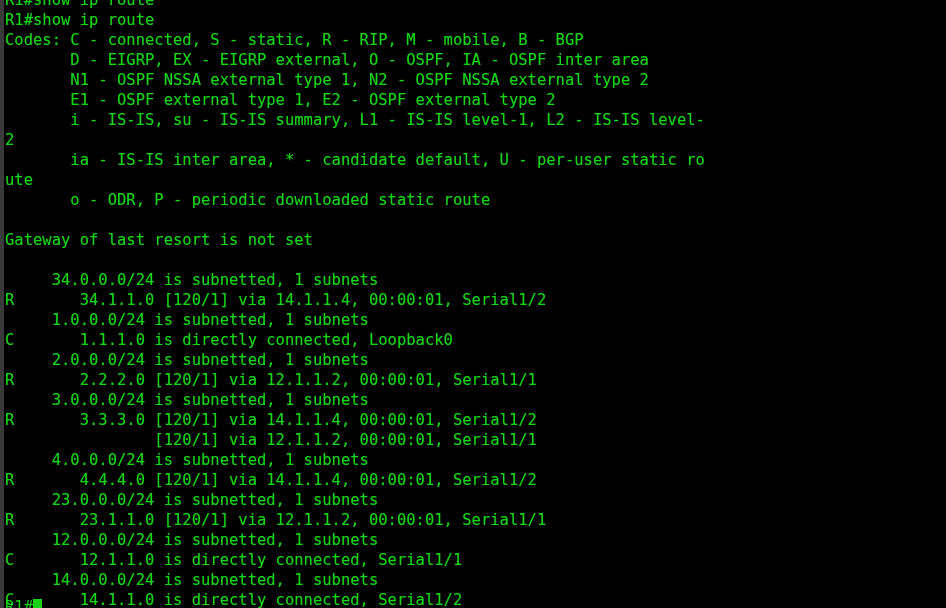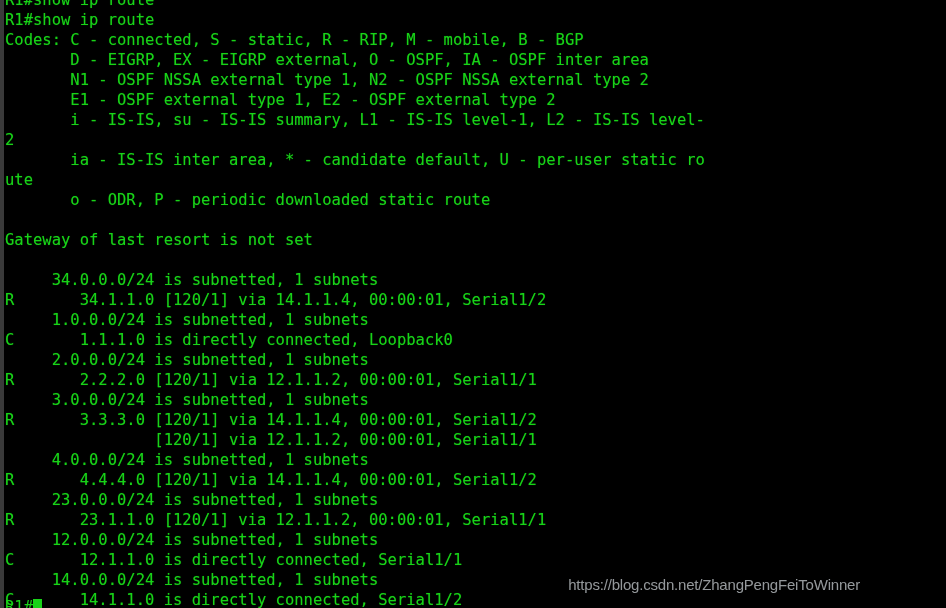--- a/index.html
+++ b/index.html
@@ -91,15 +91,14 @@
 <body>
 
 <div id="terminal">
 
   <div id="left-edge"></div>
 
   <pre id="console-output"><span class="line">R1#show ip route</span><span class="line">R1#show ip route</span><span class="line">Codes: C - connected, S - static, R - RIP, M - mobile, B - BGP</span><span class="line">       D - EIGRP, EX - EIGRP external, O - OSPF, IA - OSPF inter area</span><span class="line">       N1 - OSPF NSSA external type 1, N2 - OSPF NSSA external type 2</span><span class="line">       E1 - OSPF external type 1, E2 - OSPF external type 2</span><span class="line">       i - IS-IS, su - IS-IS summary, L1 - IS-IS level-1, L2 - IS-IS level-</span><span class="line">2</span><span class="line">       ia - IS-IS inter area, * - candidate default, U - per-user static ro</span><span class="line">ute</span><span class="line">       o - ODR, P - periodic downloaded static route</span><span class="blank">&nbsp;</span><span class="line">Gateway of last resort is not set</span><span class="blank">&nbsp;</span><span class="line">     34.0.0.0/24 is subnetted, 1 subnets</span><span class="line">R       34.1.1.0 [120/1] via 14.1.1.4, 00:00:01, Serial1/2</span><span class="line">     1.0.0.0/24 is subnetted, 1 subnets</span><span class="line">C       1.1.1.0 is directly connected, Loopback0</span><span class="line">     2.0.0.0/24 is subnetted, 1 subnets</span><span class="line">R       2.2.2.0 [120/1] via 12.1.1.2, 00:00:01, Serial1/1</span><span class="line">     3.0.0.0/24 is subnetted, 1 subnets</span><span class="line">R       3.3.3.0 [120/1] via 14.1.1.4, 00:00:01, Serial1/2</span><span class="line">                [120/1] via 12.1.1.2, 00:00:01, Serial1/1</span><span class="line">     4.0.0.0/24 is subnetted, 1 subnets</span><span class="line">R       4.4.4.0 [120/1] via 14.1.1.4, 00:00:01, Serial1/2</span><span class="line">     23.0.0.0/24 is subnetted, 1 subnets</span><span class="line">R       23.1.1.0 [120/1] via 12.1.1.2, 00:00:01, Serial1/1</span><span class="line">     12.0.0.0/24 is subnetted, 1 subnets</span><span class="line">C       12.1.1.0 is directly connected, Serial1/1</span><span class="line">     14.0.0.0/24 is subnetted, 1 subnets</span><span class="line">C       14.1.1.0 is directly connected, Serial1/2</span></pre>
 
   <div id="prompt-line"><span>R1#</span><span id="cursor-block"></span></div>
 
-  <div id="watermark">https://blog.csdn.net/ZhangPengFeiToWinner</div>
 
 </div>
 
 </body></html>

